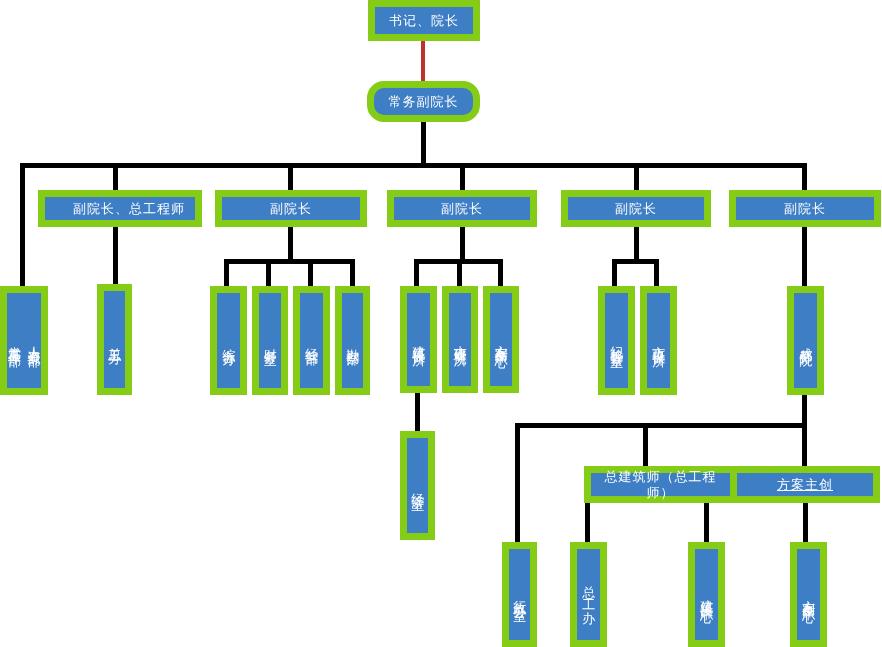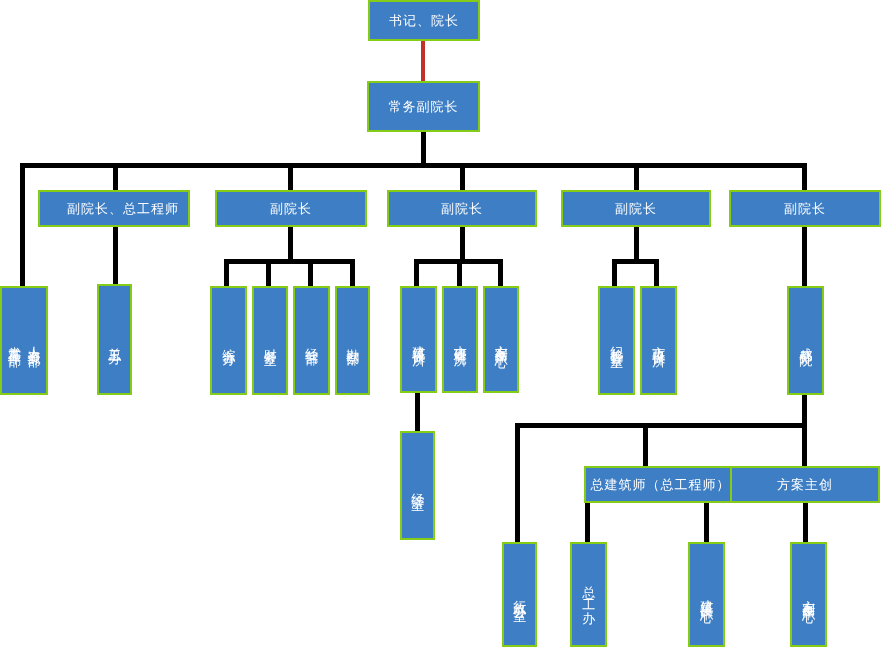--- a/index.html
+++ b/index.html
@@ -4,21 +4,21 @@
 <style>
   html,body { margin:0; padding:0; background:#ffffff; }
   .stage {
     position:relative; width:882px; height:647px;
     background:#ffffff; overflow:hidden;
     font-family:"Liberation Sans", sans-serif;
   }
   .node {
     position:absolute;
     background:#3D7EC5;
-    border:2px solid #84cc16;
+    border:7px solid #84cc16;
     box-sizing:border-box;
     color:#ffffff;
     display:flex; align-items:center; justify-content:center;
     font-size:13px;
     text-align:center;
     letter-spacing:1px;
     line-height:1.2;
   }
   .node.v {
     writing-mode:vertical-rl;
@@ -75,28 +75,28 @@
   <div class="line" style="left:802px;top:395px;width:5px;height:28px;"></div>
   <div class="line" style="left:515px;top:423px;width:292px;height:5px;"></div>
   <div class="line" style="left:515px;top:428px;width:5px;height:114px;"></div>
   <div class="line" style="left:643px;top:428px;width:5px;height:38px;"></div>
   <div class="line" style="left:802px;top:428px;width:5px;height:38px;"></div>
   <div class="line" style="left:585px;top:503px;width:5px;height:39px;"></div>
   <div class="line" style="left:704px;top:503px;width:5px;height:39px;"></div>
   <div class="line" style="left:803px;top:503px;width:5px;height:39px;"></div>
 
   <div class="node h" style="left:368px;top:0px;width:112px;height:41px;">书记、院长</div>
-  <div class="node h" style="left:367px;top:81px;width:113px;height:51px;">常务副院长</div>
-  <div class="node h" style="left:38px;top:190px;width:152px;height:37px;padding-left:18px;">副院长、总工程师</div>
+  <div class="node h" style="left:367px;top:81px;width:113px;height:41px;border-radius:17px;">常务副院长</div>
+  <div class="node h" style="left:38px;top:190px;width:164px;height:37px;padding-left:18px;">副院长、总工程师</div>
   <div class="node h" style="left:215px;top:190px;width:152px;height:37px;">副院长</div>
   <div class="node h" style="left:387px;top:190px;width:150px;height:37px;">副院长</div>
   <div class="node h" style="left:561px;top:190px;width:150px;height:37px;">副院长</div>
   <div class="node h" style="left:729px;top:190px;width:152px;height:37px;">副院长</div>
   <div class="node h" style="left:584px;top:466px;width:153px;height:37px;">总建筑师（总工程师）</div>
-  <div class="node h" style="left:730px;top:466px;width:150px;height:37px;">方案主创</div>
+  <div class="node h" style="left:730px;top:466px;width:150px;height:37px;text-decoration:underline;">方案主创</div>
 
   <div class="node" style="left:0px;top:286px;width:48px;height:109px;">
     <div class="cols">
       <span>党群工作部</span>
       <span>人力资源部</span>
     </div>
   </div>
 
   <div class="node v" style="left:97px;top:284px;width:35px;height:111px;">总工办</div>
   <div class="node v" style="left:210px;top:286px;width:37px;height:109px;">综合办</div>

